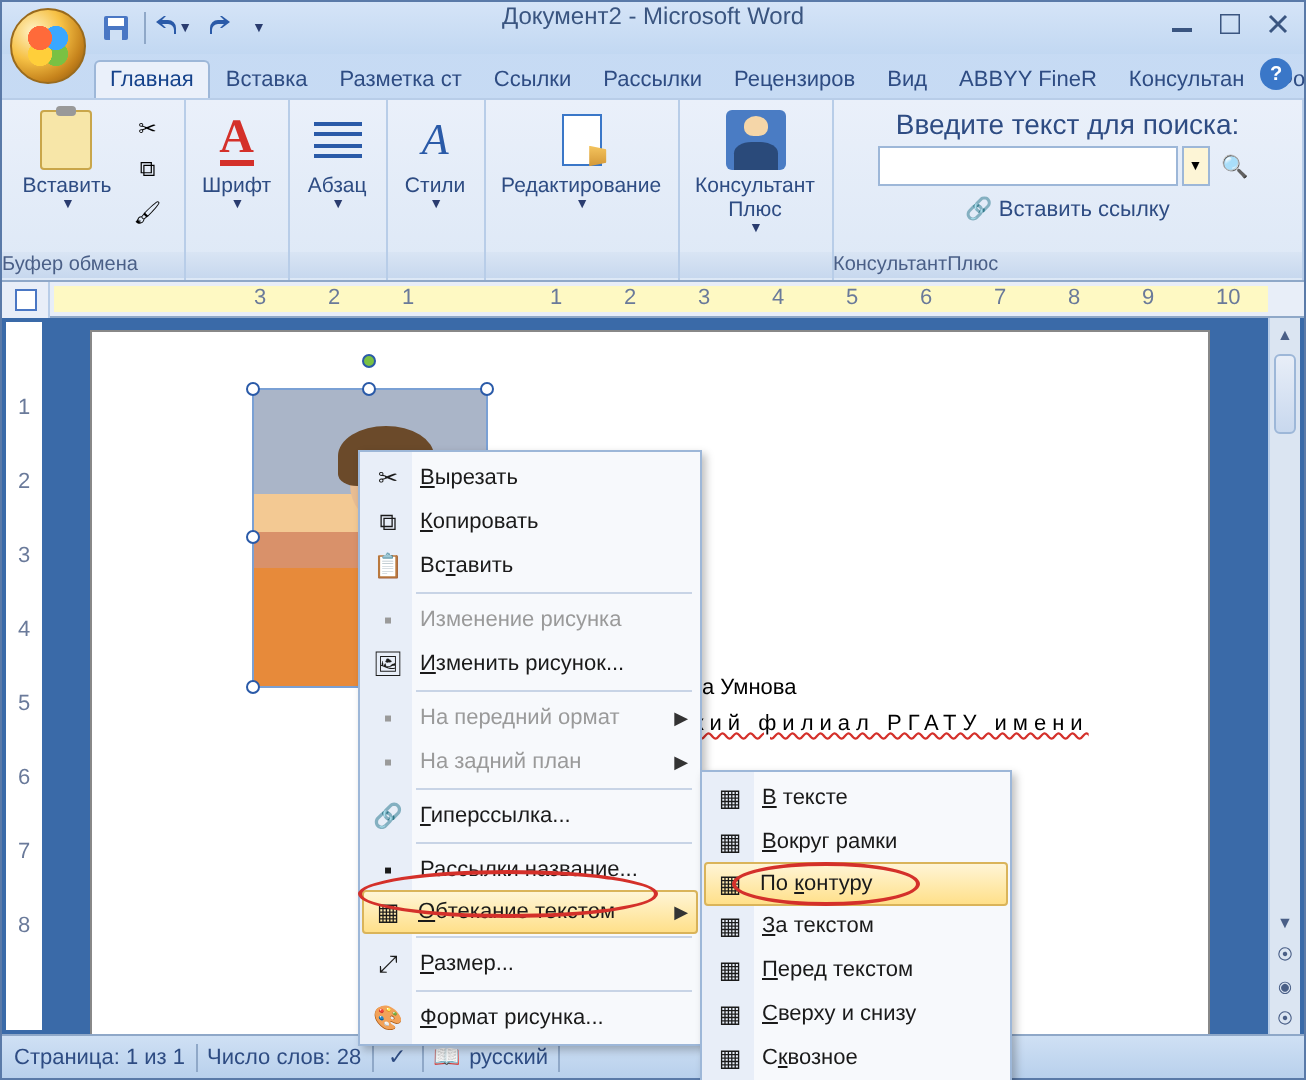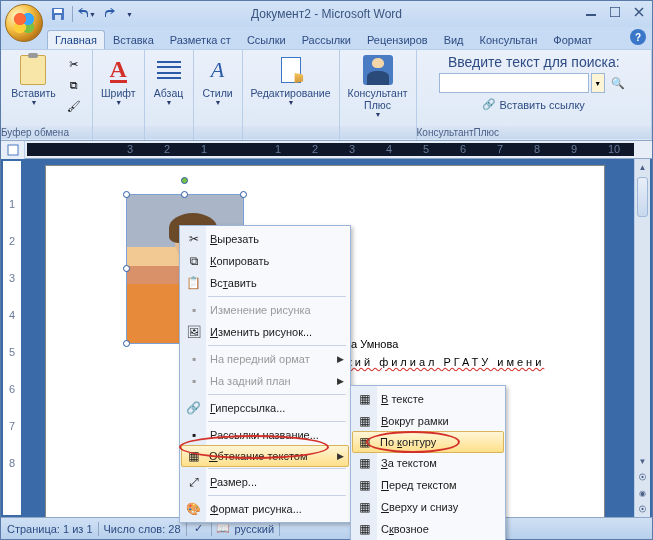--- a/index.html
+++ b/index.html
@@ -1,18 +1,18 @@
 <!DOCTYPE html>
 <html><head>
 <meta charset="utf-8">
 <style>
 *{box-sizing:border-box;margin:0;padding:0;font-family:Tahoma,Segoe UI,sans-serif;font-size:11px;-webkit-user-select:none;user-select:none}
 body{background:#fff;width:653px;height:540px;overflow:hidden;position:relative}
 .window{width:653px;height:540px;background:linear-gradient(#c7dbf4,#bdd4ef);border:1px solid #5a7aa8;display:flex;flex-direction:column;position:relative}
-.titlebar{height:26px;display:flex;align-items:center;background:linear-gradient(#d5e4f7,#c2d8f2);position:relative}
+.titlebar{height:26px;display:flex;background:linear-gradient(#d5e4f7,#c2d8f2);position:relative}
 .office-orb{width:38px;height:38px;border-radius:50%;background:radial-gradient(circle at 30% 30%,#fff3c8,#f6c145 40%,#c6831c 70%,#7a4a0d);border:1px solid #9a6b1d;position:absolute;left:4px;top:3px;z-index:10;display:flex;align-items:center;justify-content:center}
 .office-orb::after{content:"";width:20px;height:20px;background:
  radial-gradient(circle at 30% 30%,#ff6a3a 0 30%,transparent 31%),
  radial-gradient(circle at 70% 30%,#3aa7ff 0 30%,transparent 31%),
  radial-gradient(circle at 30% 70%,#ffcf3a 0 30%,transparent 31%),
  radial-gradient(circle at 70% 70%,#7ac143 0 30%,transparent 31%)}
 .qat{display:flex;align-items:center;margin-left:48px;gap:3px}
 .qat-btn{width:18px;height:18px;display:flex;align-items:center;justify-content:center;border-radius:2px;color:#2a3c6f}
 .qat-sep{width:1px;height:16px;background:#8fa8c8;margin:0 2px}
 .qat-drop{font-size:7px;color:#2a3c6f;margin-left:1px}
@@ -45,21 +45,21 @@
 .icon-guy::after{content:"";position:absolute;bottom:0;left:4px;width:22px;height:14px;background:#2a4a7a;border-radius:40% 40% 0 0}
 .search-area{flex:1;padding:4px 6px;display:flex;flex-direction:column;gap:2px}
 .search-label{color:#2e4c83;font-size:14px}
 .search-row{display:flex;gap:2px;align-items:center}
 .search-input{flex:1;height:20px;background:#fff;border:1px solid #9db7d8;padding:0 3px}
 .search-drop{width:14px;height:20px;background:#fdf5d6;border:1px solid #9db7d8;display:flex;align-items:center;justify-content:center;font-size:7px}
 .search-go{width:22px;height:22px;border-radius:50%;display:flex;align-items:center;justify-content:center;color:#c9892a;font-size:14px;font-weight:bold}
 .link-row{display:flex;align-items:center;gap:3px;color:#2e4c83;margin-top:2px}
 .ruler-area{height:18px;background:#e8eef8;border-bottom:1px solid #8fa8c8;display:flex;position:relative}
 .ruler-corner{width:24px;height:18px;background:#e8eef8;border-right:1px solid #b8cde8;display:flex;align-items:center;justify-content:center}
-.ruler-h{flex:1;background:#0f172a;margin:2px 18px 2px 2px;position:relative;font-size:8px;color:#6a7a9a;white-space:nowrap;overflow:hidden;padding-left:100px}
+.ruler-h{flex:1;background:#fef9c3;margin:2px 18px 2px 2px;position:relative;font-size:8px;color:#6a7a9a;white-space:nowrap;overflow:hidden;padding-left:100px}
 .ruler-h span{display:inline-block;width:37px;text-align:left}
 .doc-area{flex:1;display:flex;background:#3a6aa8;overflow:hidden;position:relative}
 .vruler{width:18px;background:#fff;margin:2px;position:relative;font-size:8px;color:#6a7a9a;display:flex;flex-direction:column;align-items:center}
 .vruler span{height:37px}
 .page-wrap{flex:1;overflow:auto;padding:6px 0 0 22px;position:relative}
 .page{width:560px;min-height:400px;background:#fff;border:1px solid #888;position:relative;padding:28px 40px}
 .pic-sel{position:absolute;top:28px;left:80px;width:118px;height:150px;border:1px solid #7aa0d4}
 .handle{position:absolute;width:7px;height:7px;background:#fff;border:1px solid #2a5aa8;border-radius:50%}
 .h-nw{top:-4px;left:-4px}.h-n{top:-4px;left:50%;margin-left:-4px}.h-ne{top:-4px;right:-4px}
 .h-w{top:50%;left:-4px;margin-top:-4px}.h-e{top:50%;right:-4px;margin-top:-4px}
@@ -144,20 +144,21 @@
   </div>
 
   <div class="ribbon-tabs" id="tabstrip">
     <div class="tab active">Главная</div>
       <div class="tab">Вставка</div>
       <div class="tab">Разметка ст</div>
       <div class="tab">Ссылки</div>
       <div class="tab">Рассылки</div>
       <div class="tab">Рецензиров</div>
       <div class="tab">Вид</div>
+      <div class="tab">ABBYY FineR</div>
       <div class="tab">Консультан</div>
       <div class="tab">Формат</div>
       <div class="tab-help">?</div>
   </div>
 
   <div class="ribbon">
     <div class="group" style="width:92px">
       <div class="group-btns">
         <div class="bigbtn">
           <span class="icon32">

